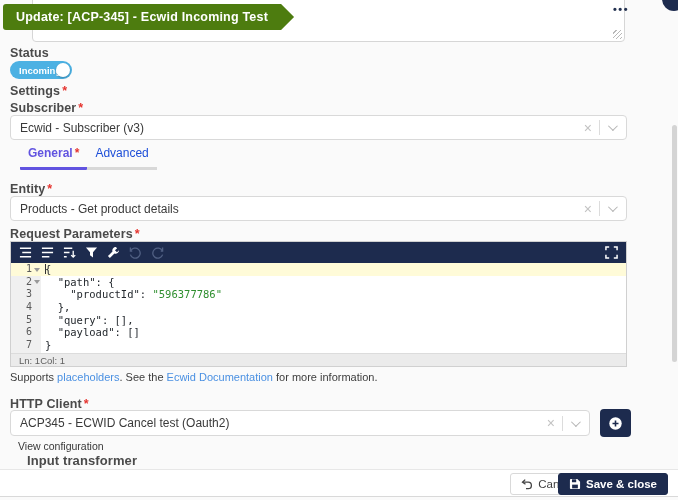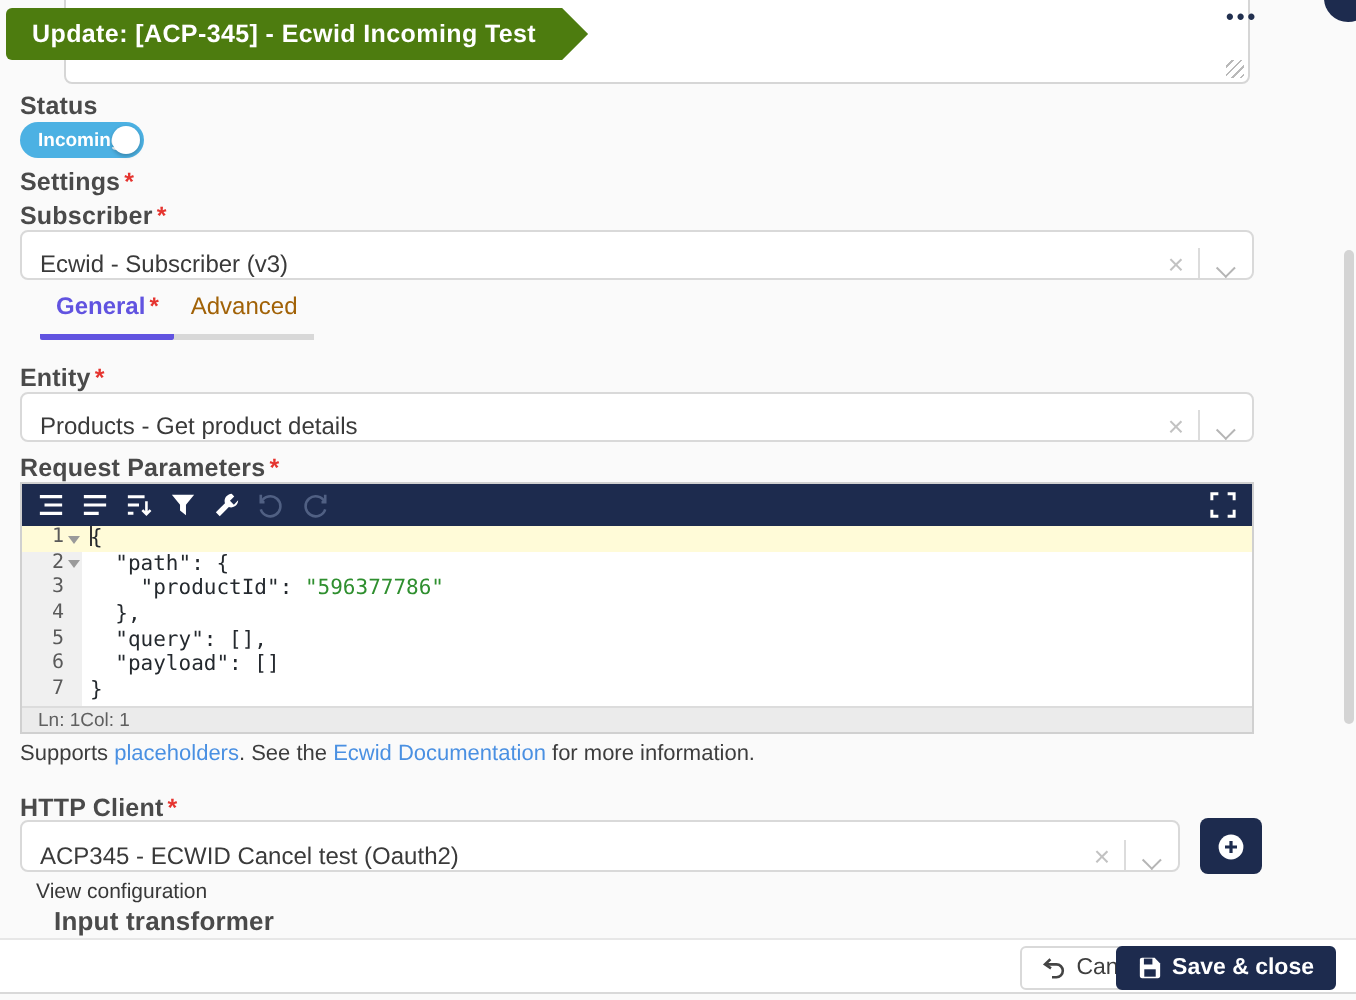--- a/index.html
+++ b/index.html
@@ -28,32 +28,32 @@
 
   
   .toggle { position:absolute; left:10px; top:61px; width:62px; height:18px; background:#4cb1e3;
     border-radius:9px; cursor:pointer; display:flex; align-items:center; }
   .toggle-label { color:#fff; font-size:9.5px; font-weight:bold; margin-left:9px; }
   .toggle-knob { position:absolute; right:2px; top:2px; width:14px; height:14px; background:#fff;
     border-radius:50%; box-shadow:0 1px 2px rgba(0,0,0,.25); }
 
   
   .select { position:absolute; background:#fff; border:1px solid #d9d9d9; border-radius:4px;
-    height:25px; display:flex; align-items:flex-end; cursor:pointer; }
+    height:25px; display:flex; align-items:center; cursor:pointer; }
   .select-value { font-size:12px; color:#3a3a3a; margin-left:9px; flex:1; white-space:nowrap; overflow:hidden; }
   .select-clear { color:#c2c2c2; font-size:14px; line-height:1; padding:0 7px; cursor:pointer; }
   .select-sep { width:1px; height:15px; background:#dcdcdc; }
   .select-caret { width:7px; height:7px; border-right:1.5px solid #b5b5b5; border-bottom:1.5px solid #b5b5b5;
     transform:rotate(45deg) translateY(-2px); margin:0 11px 0 8px; cursor:pointer; }
 
   
   .tabs { position:absolute; left:20px; top:146px; display:flex; }
   .tab { font-size:12px; padding:0 8px 7px 8px; cursor:pointer; }
   .tab.active { color:#6153e0; font-weight:bold; border-bottom:3px solid #6153e0; border-radius:0 0 1px 1px; }
-  .tab.inactive { color:#a16207; border-bottom:3px solid #d8d8d8; }
+  .tab.inactive { color:#1d4ed8; border-bottom:3px solid #d8d8d8; }
 
   
   .editor { position:absolute; left:10px; top:241px; width:617px; border:1px solid #d0d0d0; background:#fff; }
   .editor-toolbar { height:21px; background:#1d2b4e; display:flex; align-items:center; gap:9px; padding:0 8px; }
   .tb-icon { width:13px; height:13px; display:block; cursor:pointer; }
   .tb-icon.dim { opacity:.45; }
   .tb-spacer { flex:1; }
   .code-area { position:relative; height:90px; background:#fff; overflow:hidden; }
   .code-area::before { content:""; position:absolute; left:0; top:0; width:30px; height:100%; background:#f0f0f0; }
   .code-line { position:relative; display:flex; height:12.7px; line-height:12.7px;

